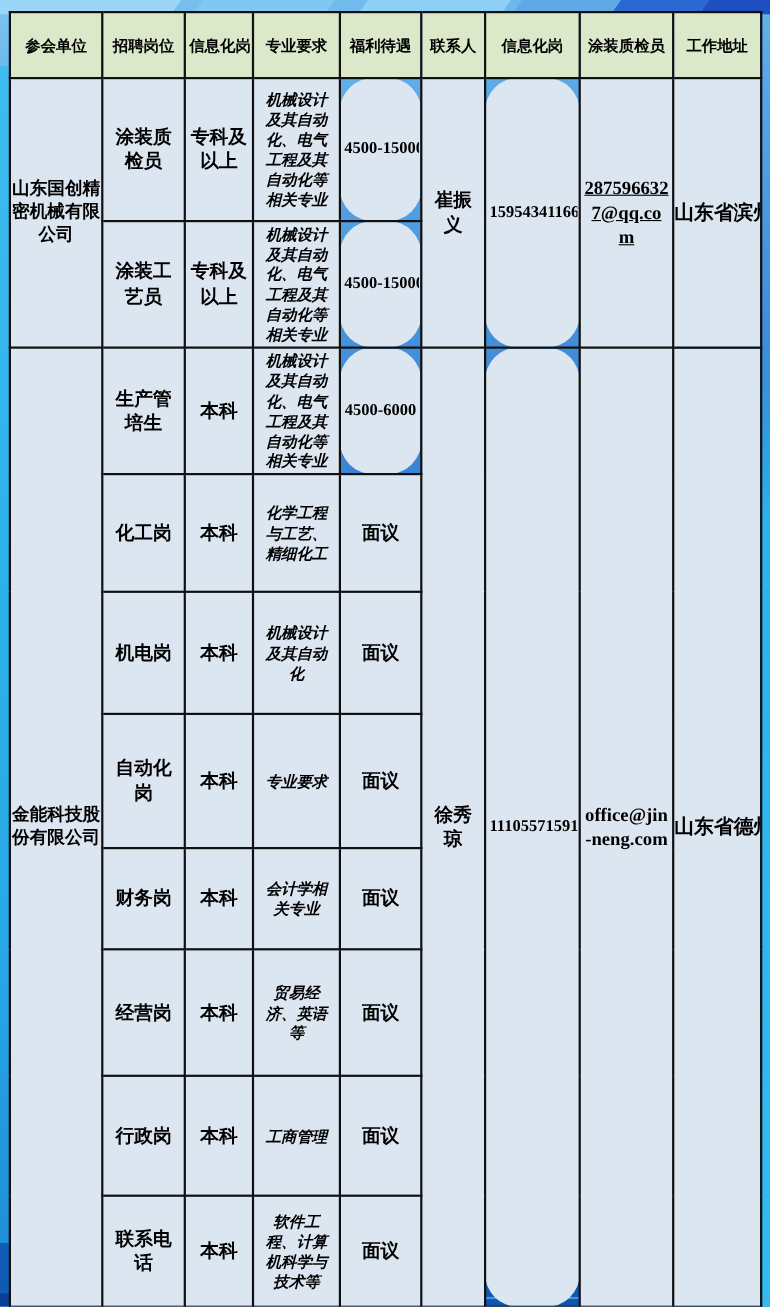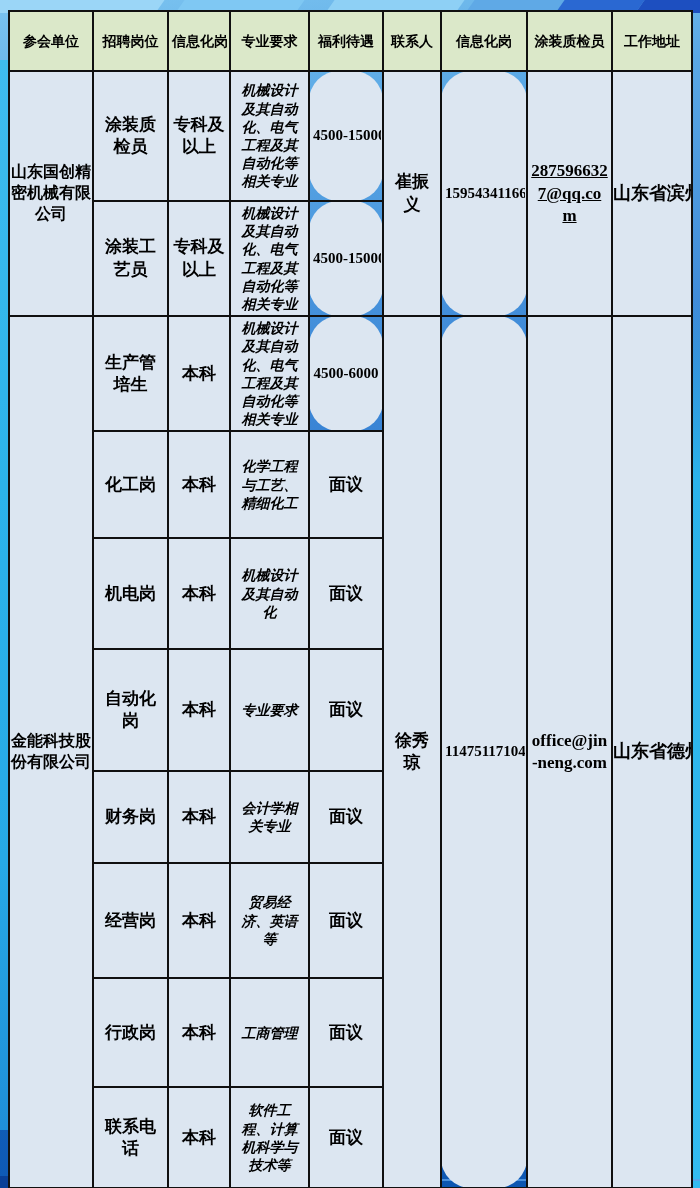--- a/index.html
+++ b/index.html
@@ -107,21 +107,21 @@
       <td class="num">4500-15000</td>
     </tr>
 
     <tr style="height:107px">
       <td rowspan="8" class="company">金能科技股份有限公司</td>
       <td>生产管培生</td>
       <td>本科</td>
       <td class="major">机械设计及其自动化、电气工程及其自动化等相关专业</td>
       <td class="num">4500-6000</td>
       <td rowspan="8">徐秀琼</td>
-      <td rowspan="8" class="num">11475117104</td>
+      <td rowspan="8" class="num">11105571591</td>
       <td rowspan="8" class="email"><span>office@jin-neng.com</span></td>
       <td rowspan="8" class="addr">山东省德州市</td>
     </tr>
 
     <tr style="height:107px">
       <td>化工岗</td>
       <td>本科</td>
       <td class="major">化学工程与工艺、精细化工</td>
       <td>面议</td>
     </tr>

